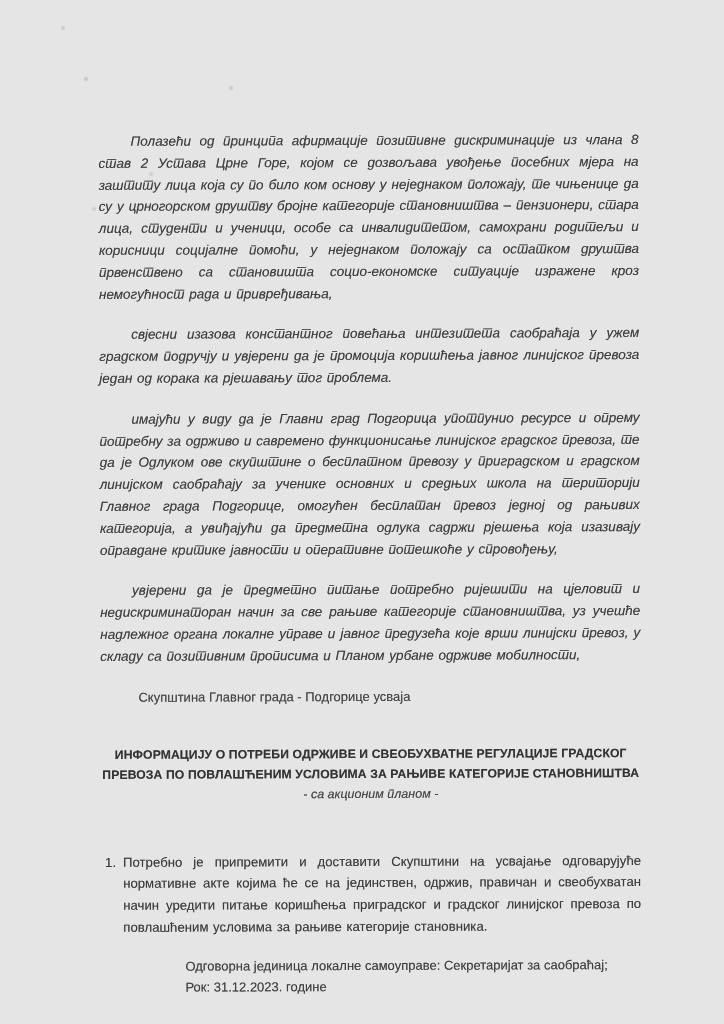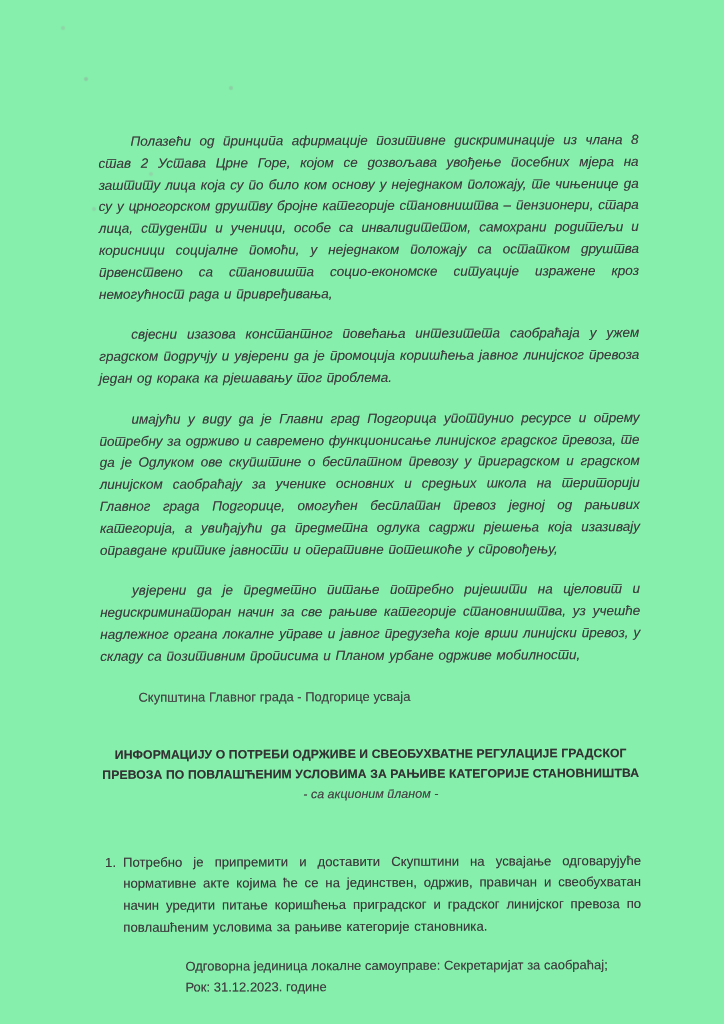--- a/index.html
+++ b/index.html
@@ -10,21 +10,21 @@
   body {
     width: 724px;
     height: 1024px;
     position: relative;
     overflow: hidden;
     font-family: "Liberation Sans", sans-serif;
   }
   .page {
     position: absolute;
     inset: 0;
-    background: #86efac;
+    background: #e5e5e5;
   }
   
   .speckles {
     position: absolute;
     top: 0; left: 0;
     width: 2px; height: 2px;
     background: transparent;
     border-radius: 50%;
     box-shadow:
       62px 27px 1px 1px rgba(160,160,160,0.35),

